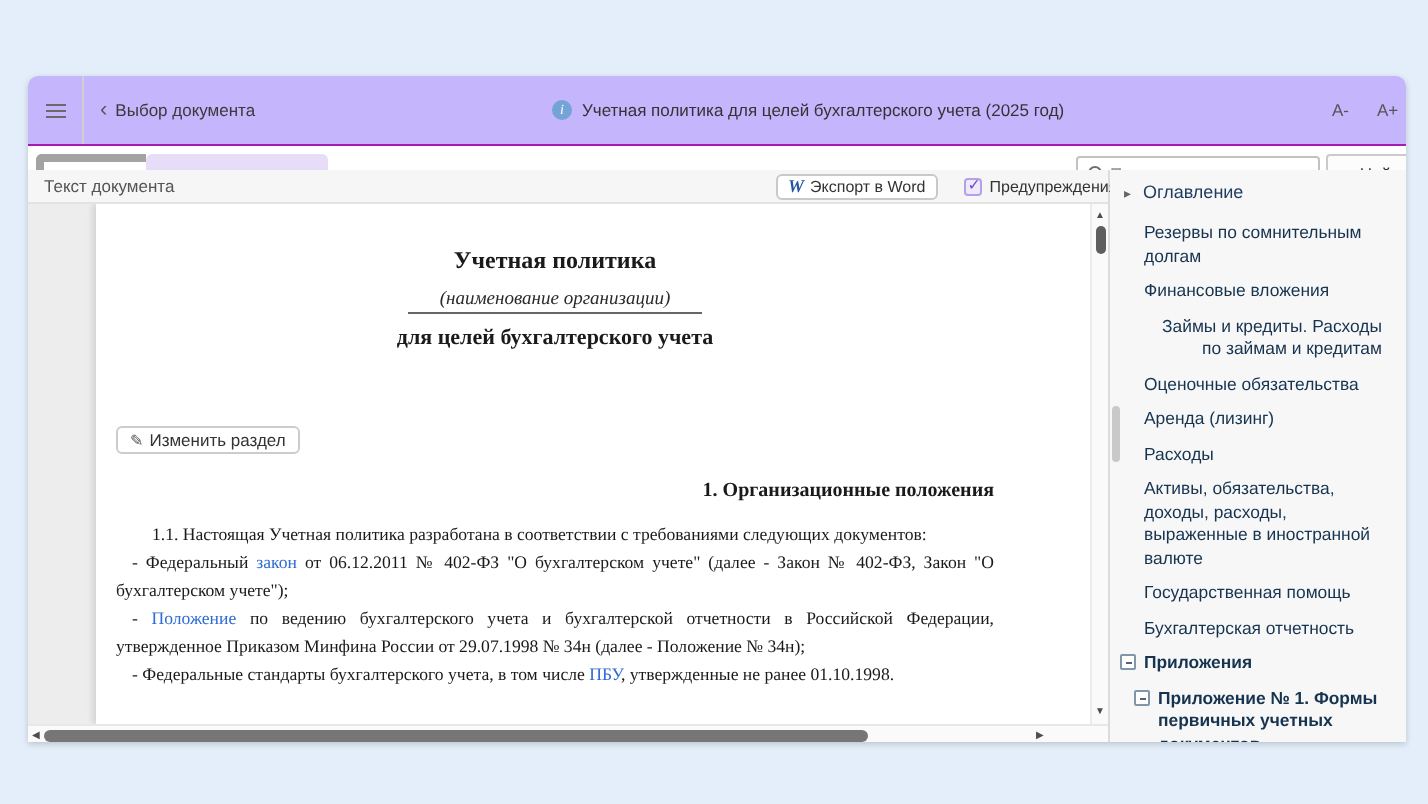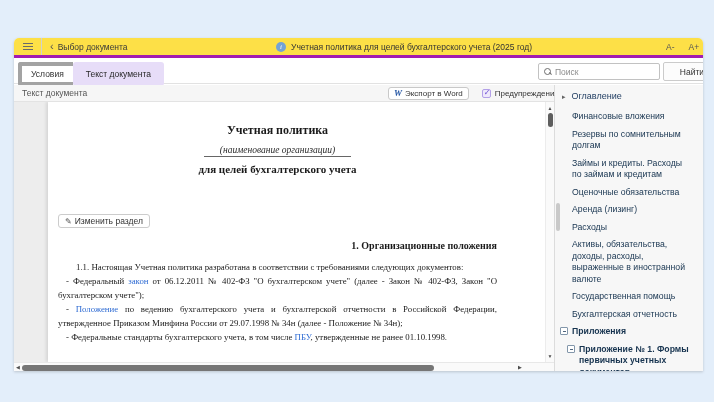--- a/index.html
+++ b/index.html
@@ -2,21 +2,21 @@
 <html><head>
 <meta charset="utf-8">
 <style>
   * { margin:0; padding:0; box-sizing:border-box; }
   body { font-family:"Liberation Sans",sans-serif; }
   .stage { position:relative; width:714px; height:402px; background:#e3eefa; overflow:hidden; }
   .window { position:absolute; left:14px; top:38px; width:689px; height:333px; background:#fff;
             border-radius:5px 5px 0 0; box-shadow:0 1px 3px rgba(0,0,0,.18); overflow:hidden; }
 
   
-  .topbar { position:relative; height:20px; background:#fde047; border-bottom:3px solid #a21caf;
+  .topbar { position:relative; height:35px; background:#c4b5fd; border-bottom:1px solid #a21caf;
             display:flex; align-items:center; }
   .hamburger { width:28px; height:100%; border-right:1px solid #d0d0d0; display:flex; flex-direction:column;
                justify-content:center; align-items:center; gap:2px; cursor:pointer; }
   .hamburger i { display:block; width:10px; height:1px; background:#6a6a6a; }
   .back { display:flex; align-items:center; gap:4px; margin-left:8px; font-size:8.5px; color:#3a3a3a; cursor:pointer; }
   .chev-left::before { content:"‹"; font-size:11px; line-height:8px; color:#555; }
   .title-wrap { position:absolute; left:262px; top:0; height:100%; display:flex; align-items:center; gap:5px; }
   .info-icon { width:10px; height:10px; border-radius:50%; background:#74a3d6; color:#fff; font-size:7px;
                display:flex; align-items:center; justify-content:center; font-style:italic; font-family:"Liberation Serif",serif; }
   .title { font-size:8.5px; color:#333; white-space:nowrap; }
@@ -201,26 +201,26 @@
       </div>
 
       <div class="sidebar">
         <span class="sb-thumb"></span>
         <div class="sb-header">
           <span class="chev-right-icon"></span>
           <span>Оглавление</span>
         </div>
         <div class="toc-list">
             <div class="toc-item" style="padding-left: 17px;">
+              <span>Резервы по сомнительным долгам</span>
+            </div>
+            <div class="toc-item" style="padding-left: 17px;">
               <span>Финансовые вложения</span>
             </div>
-            <div class="toc-item" style="padding-left: 17px;">
-              <span>Резервы по сомнительным долгам</span>
-            </div>
-            <div class="toc-item" style="padding-left: 17px;">
+            <div class="toc-item" style="padding-left: 17px; text-align: right;">
               <span>Займы и кредиты. Расходы по займам и кредитам</span>
             </div>
             <div class="toc-item" style="padding-left: 17px;">
               <span>Оценочные обязательства</span>
             </div>
             <div class="toc-item" style="padding-left: 17px;">
               <span>Аренда (лизинг)</span>
             </div>
             <div class="toc-item" style="padding-left: 17px;">
               <span>Расходы</span>

